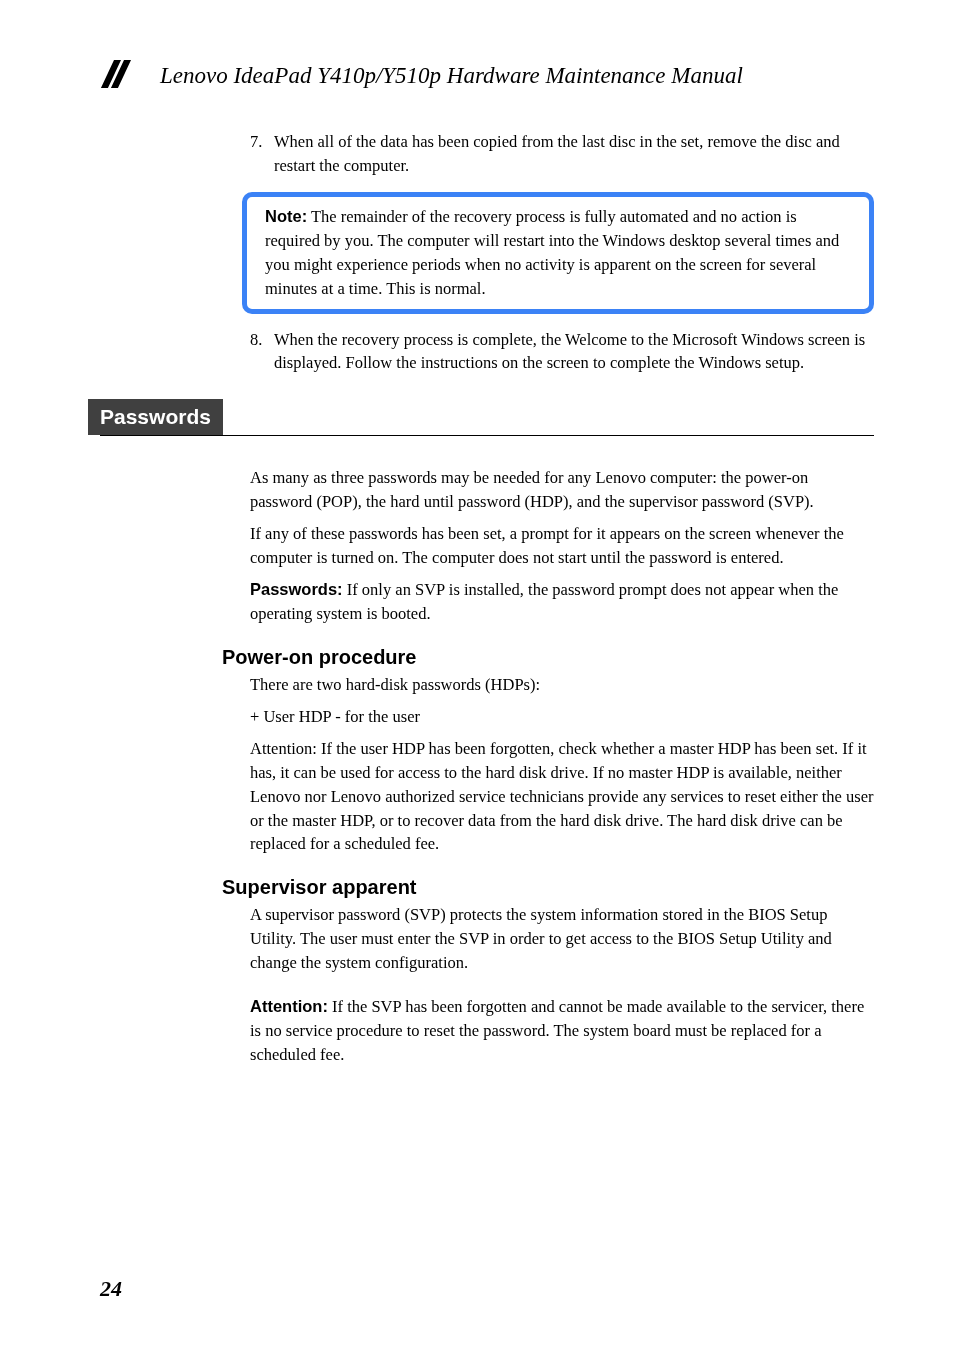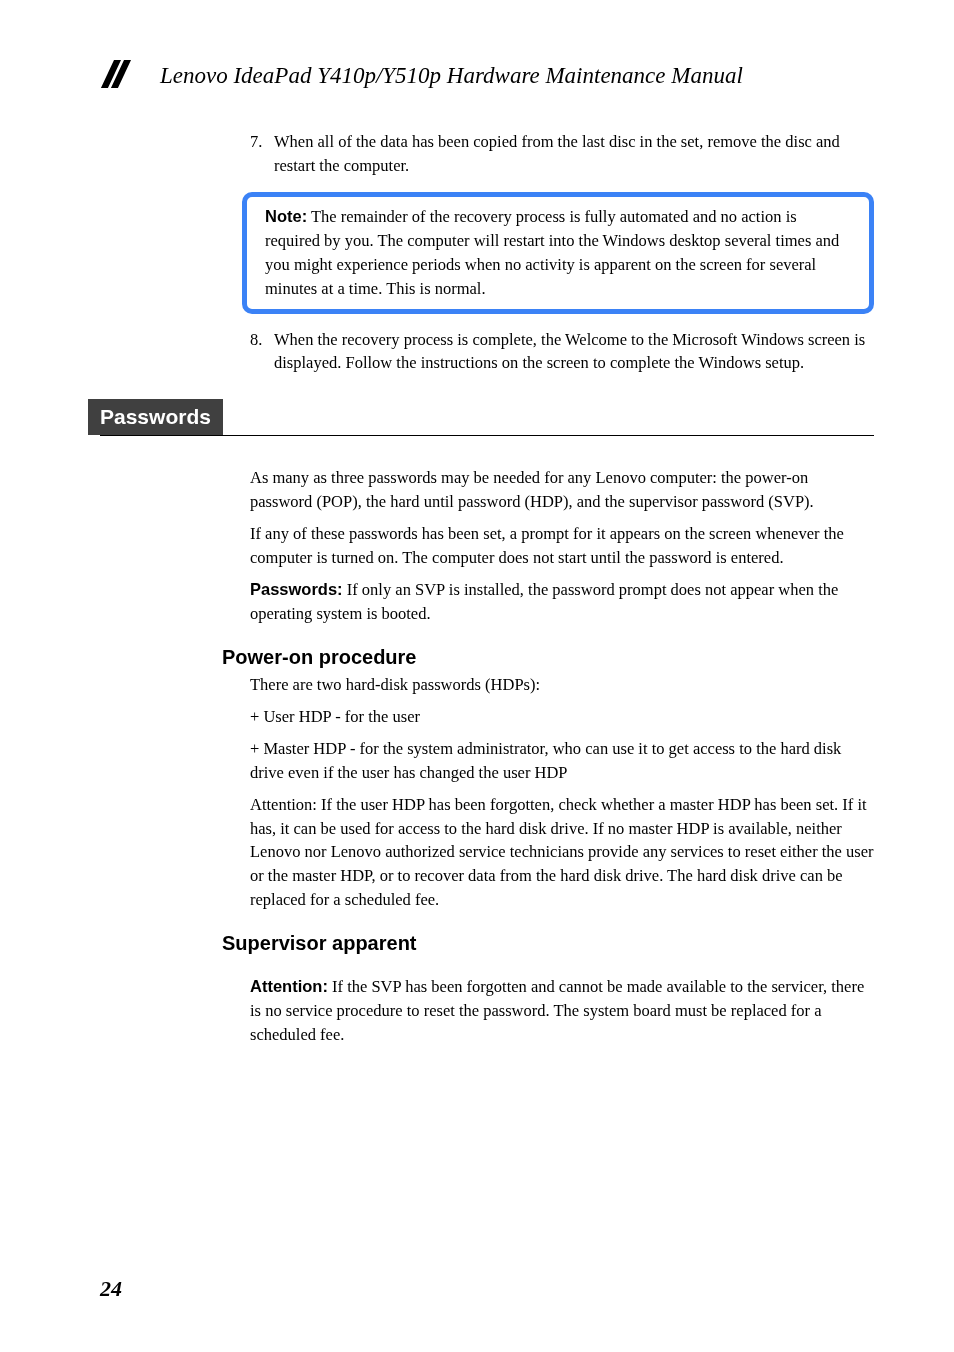--- a/index.html
+++ b/index.html
@@ -139,23 +139,23 @@
     <div class="para">As many as three passwords may be needed for any Lenovo computer: the power-on password (POP), the hard until password (HDP), and the supervisor password (SVP).</div>
     <div class="para">If any of these passwords has been set, a prompt for it appears on the screen whenever the computer is turned on. The computer does not start until the password is entered.</div>
     <div class="para">
       <span class="bold sans">Passwords:</span><span> If only an SVP is installed, the password prompt does not appear when the operating system is booted.</span>
     </div>
 
     <div class="subheading">Power-on procedure</div>
 
     <div class="para">There are two hard-disk passwords (HDPs):</div>
     <div class="para">+ User HDP - for the user</div>
-    <div class="para">+ Master HDP - for the system administrator, who can use it to get access to the hard disk drive even if the user has changed the user HDP</div>
     <div class="para">Attention: If the user HDP has been forgotten, check whether a master HDP has been set. If it has, it can be used for access to the hard disk drive. If no master HDP is available, neither Lenovo nor Lenovo authorized service technicians provide any services to reset either the user or the master HDP, or to recover data from the hard disk drive. The hard disk drive can be replaced for a scheduled fee.</div>
 
     <div class="subheading">Supervisor apparent</div>
+    <div class="para">A supervisor password (SVP) protects the system information stored in the BIOS Setup Utility. The user must enter the SVP in order to get access to the BIOS Setup Utility and change the system configuration.</div>
     <div class="para" style="margin-top:20px;">
       <span class="bold sans">Attention:</span><span> If the SVP has been forgotten and cannot be made available to the servicer, there is no service procedure to reset the password. The system board must be replaced for a scheduled fee.</span>
     </div>
   </div>
 </div>
 
 <div class="page-number">24</div>
 
 </body></html>

